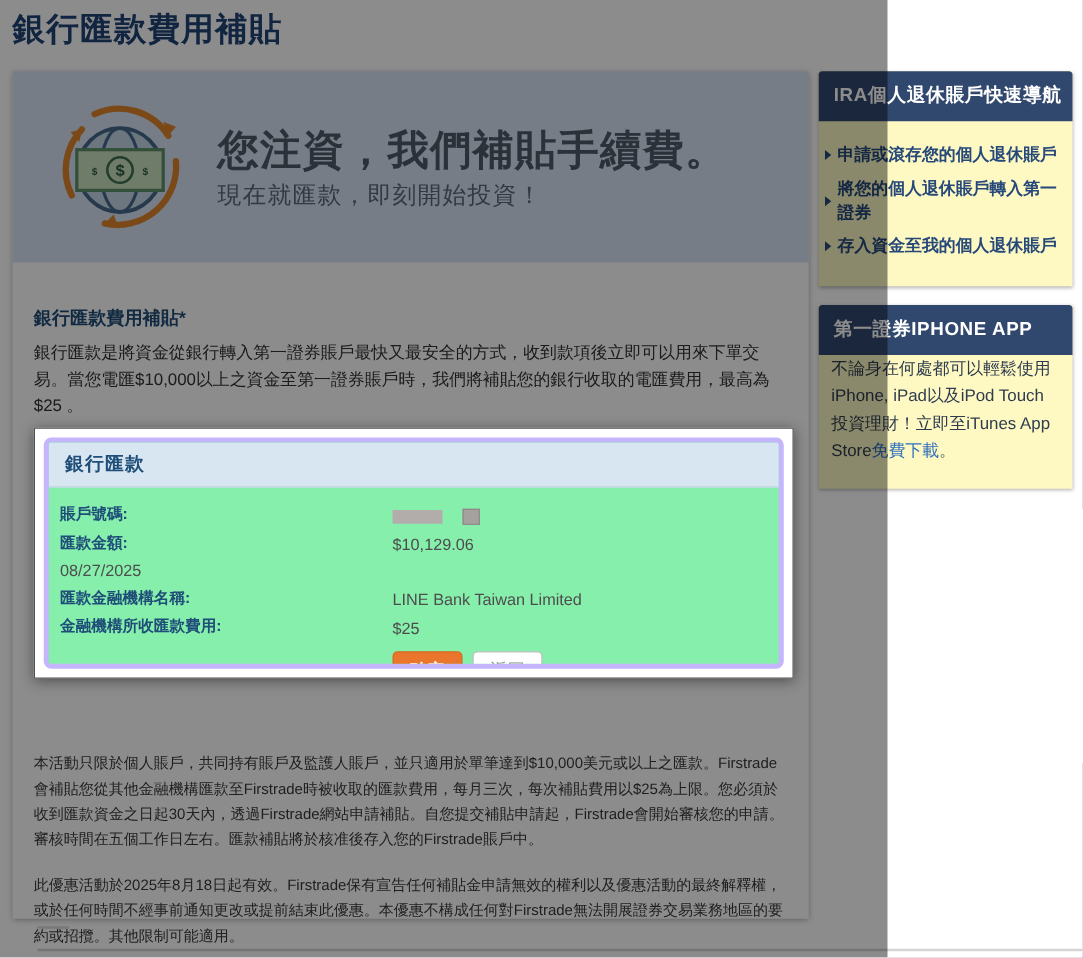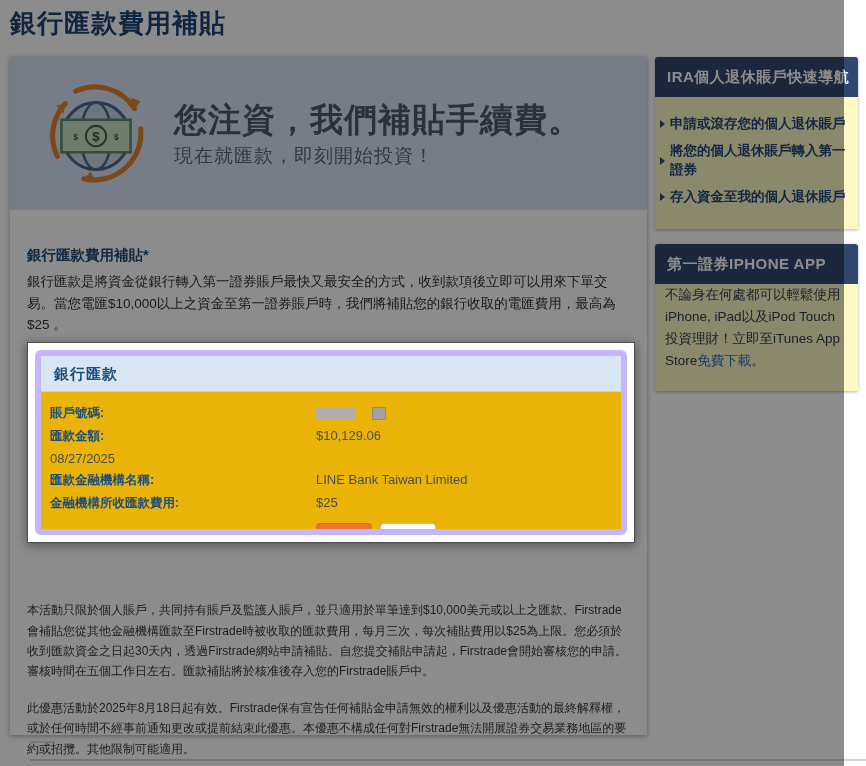--- a/index.html
+++ b/index.html
@@ -1,18 +1,18 @@
 <!DOCTYPE html>
 <html><head>
 <meta charset="utf-8">
 <style>
   * { margin:0; padding:0; box-sizing:border-box; }
   html,body { width:866px; height:766px; overflow:hidden; background:#fff;
     font-family:"Liberation Sans", sans-serif; }
-  .stage { position:relative; width:844px; height:766px; background:#fff; }
+  .stage { position:relative; width:710px; height:766px; background:#fff; }
 
   
   .page-title { position:absolute; left:10px; top:6px; font-size:26px; font-weight:bold;
     color:#1f4275; letter-spacing:1px; }
 
   
   .main-card { position:absolute; left:10px; top:57px; width:637px; height:678px;
     background:#fff; box-shadow:0 1px 5px rgba(0,0,0,0.35); }
   .hero { height:153px; background:#d7e3f5; display:flex; align-items:center; padding-left:22px; }
   .hero-icon { width:128px; height:122px; flex:0 0 auto; margin-right:14px; }
@@ -43,25 +43,25 @@
   
   .footer-line-short { position:absolute; left:30px; top:741px; width:25px; height:2px; background:#dcdcdc; }
   .footer-line-long { position:absolute; left:30px; top:759px; width:836px; height:2px; background:#d4d4d4; }
 
   
   .overlay { position:absolute; inset:0; background:rgba(0,0,0,0.45); z-index:10; }
 
   
   .modal { position:absolute; left:27px; top:342px; width:608px; height:201px; z-index:20;
     background:#fff; border:1px solid #4f4f4f; box-shadow:0 2px 10px rgba(0,0,0,0.45); padding:7px; }
-  .modal-panel { height:100%; border:6px solid #c4b5fd; border-radius:6px; overflow:hidden; background:#eab308; }
+  .modal-panel { height:100%; border:4px solid #c4b5fd; border-radius:6px; overflow:hidden; background:#86efac; }
   .modal-header { height:36px; line-height:36px; background:#d8e6f2; border-bottom:1px solid #c3d4e4;
     color:#1f4e79; font-size:15px; font-weight:bold; padding-left:13px; letter-spacing:1px; }
   .modal-body { padding:13px 10px 0 9px; }
-  .field-row { display:flex; align-items:flex-start; margin-bottom:6px; min-height:14px; }
+  .field-row { display:flex; align-items:flex-end; margin-bottom:6px; min-height:14px; }
   .field-label { width:266px; flex:0 0 auto; color:#1f4e79; font-size:12.5px; font-weight:bold; }
   .field-value { color:#4d4d4d; font-size:13px; }
   .redact-block-1 { display:inline-block; width:40px; height:11px; background:#b2adaa; vertical-align:middle; }
   .redact-block-2 { display:inline-block; width:14px; height:13px; background:#a5a19e;
     border:1px solid #8f8b88; margin-left:16px; vertical-align:middle; }
   .btn-row { margin:11px 0 0 266px; display:flex; }
   .btn-confirm { background:#e9762c; border:1px solid #d8671f; color:#fff; font-weight:bold;
     font-size:14px; padding:6px 13px; border-radius:4px; cursor:pointer;
     font-family:"Liberation Sans", sans-serif; }
   .btn-back { background:#fff; border:1px solid #bfbfbf; color:#8a8a8a; font-size:14px;

